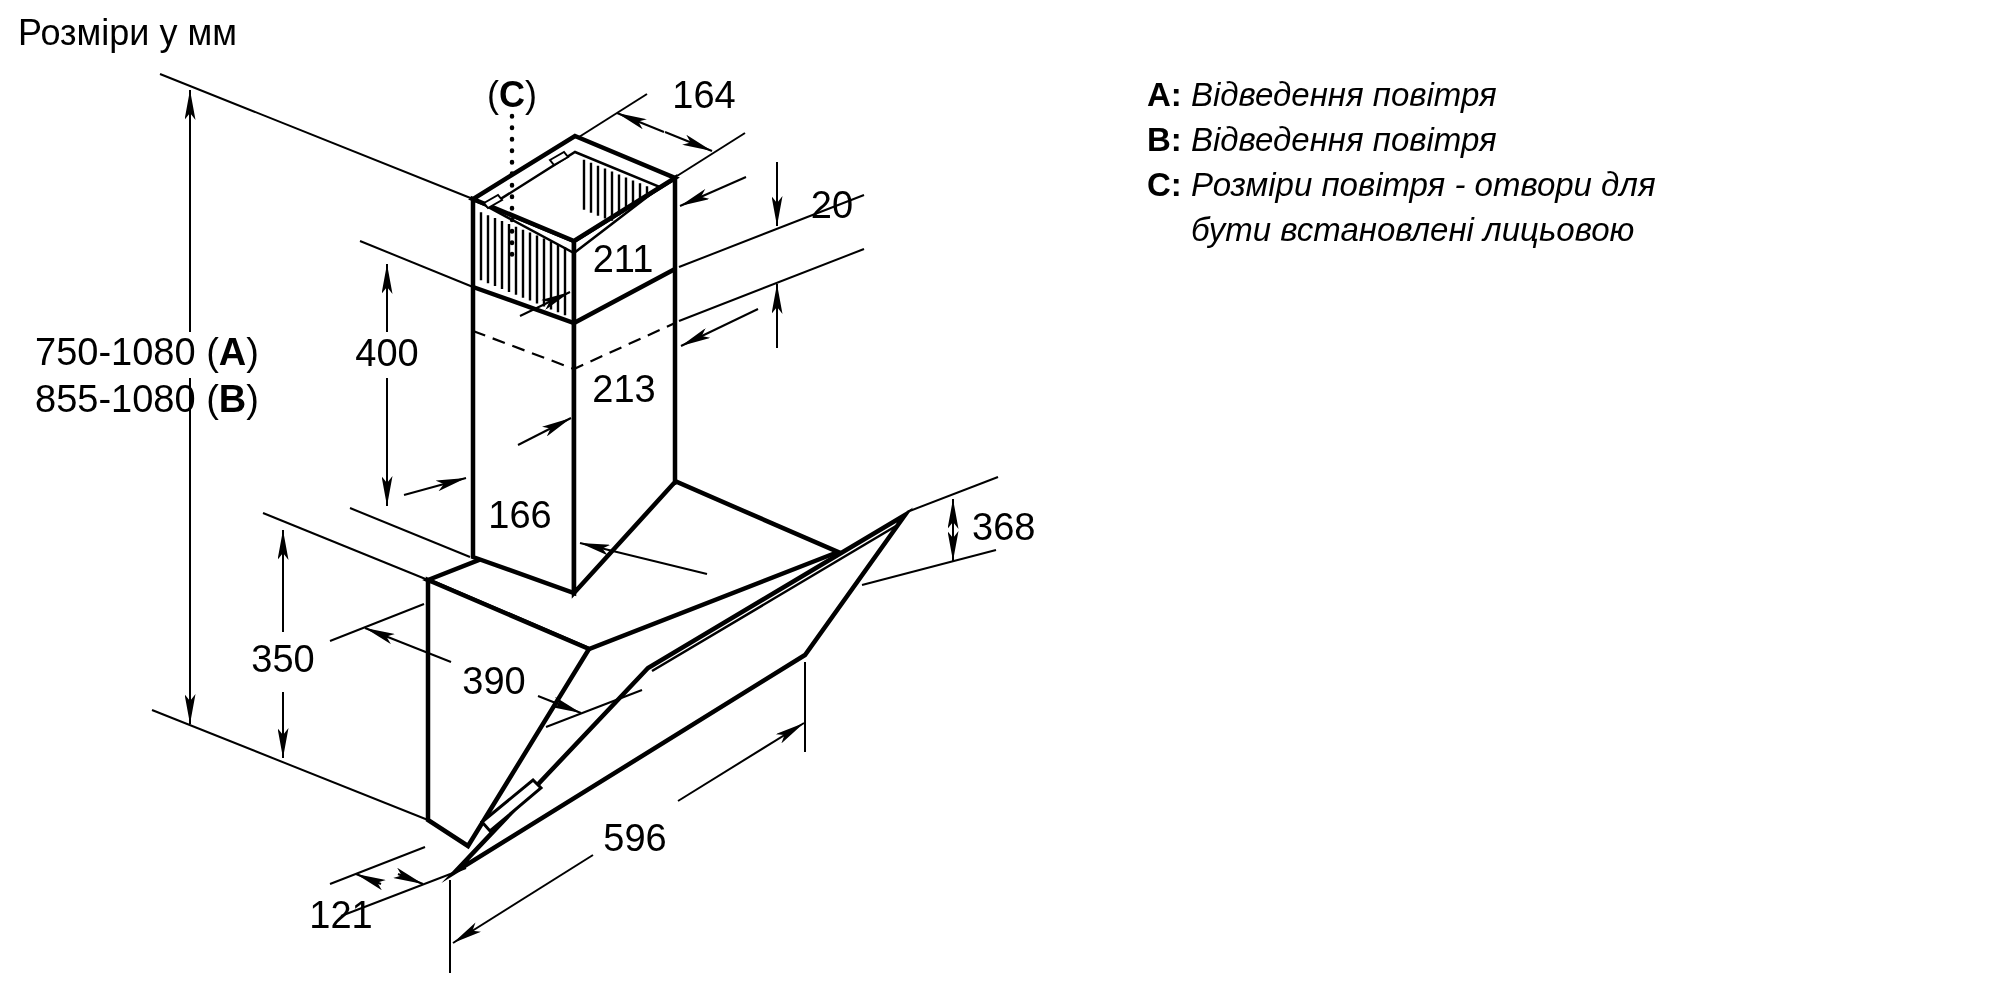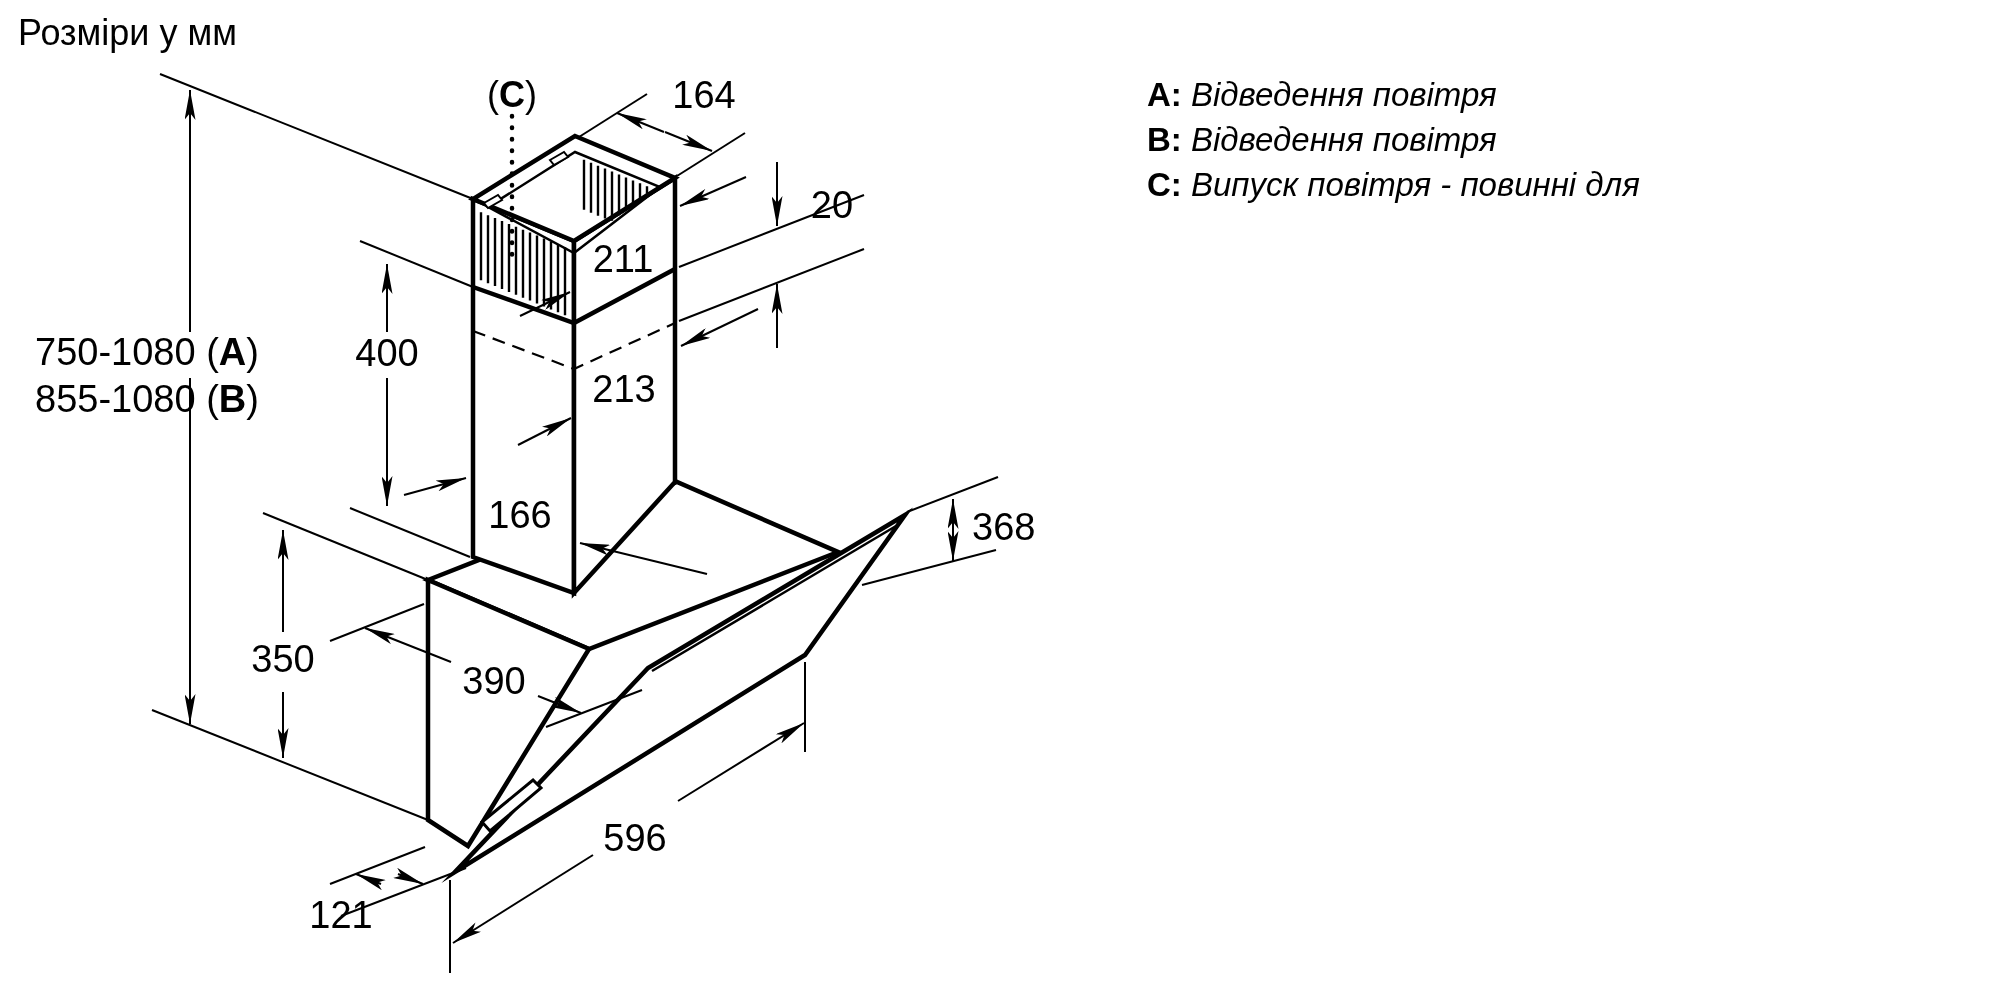--- a/index.html
+++ b/index.html
@@ -160,17 +160,18 @@
       <span class="llab">A:</span>
       <span class="lbody">Відведення повітря</span>
     </div>
     <div class="lrow">
       <span class="llab">B:</span>
       <span class="lbody">Відведення повітря</span>
     </div>
     <div class="lrow">
       <span class="llab">C:</span>
       <span class="lbody">
-        <div>Випуск повітря - повинні для</div>
+        <div>Розміри повітря - отвори для</div>
+        <div>бути встановлені лицьовою</div>
       </span>
     </div>
   </div>
 </div>
 
 </body></html>

